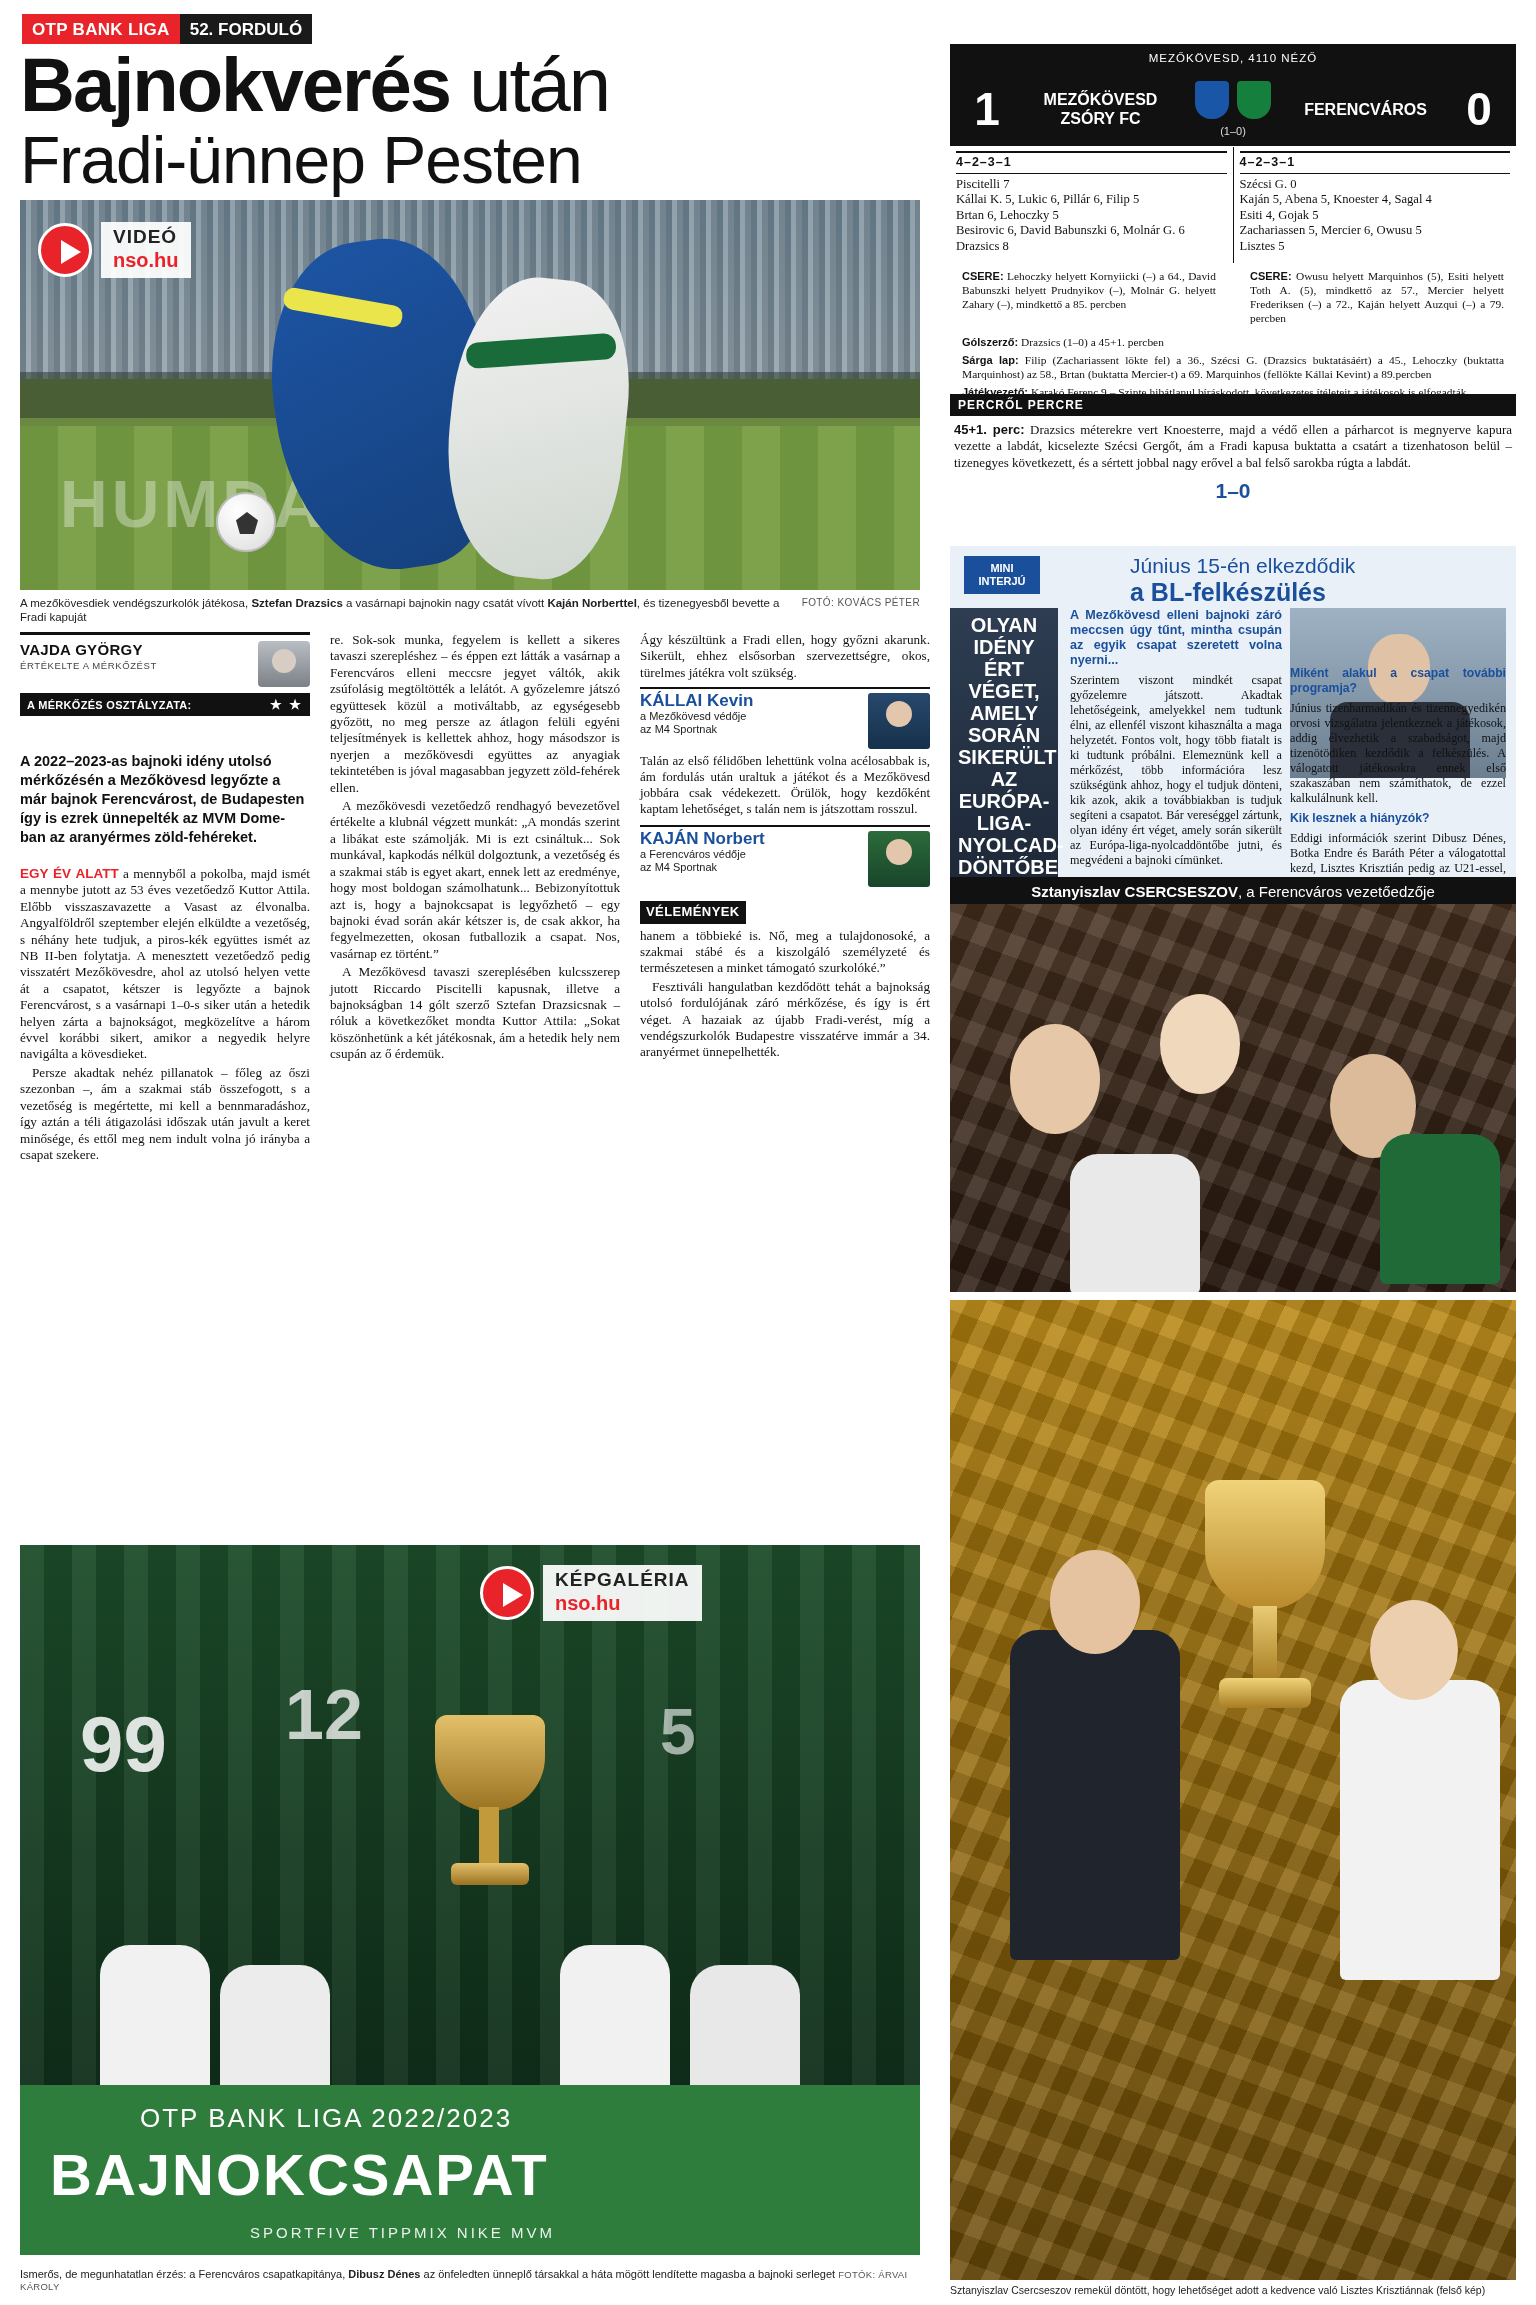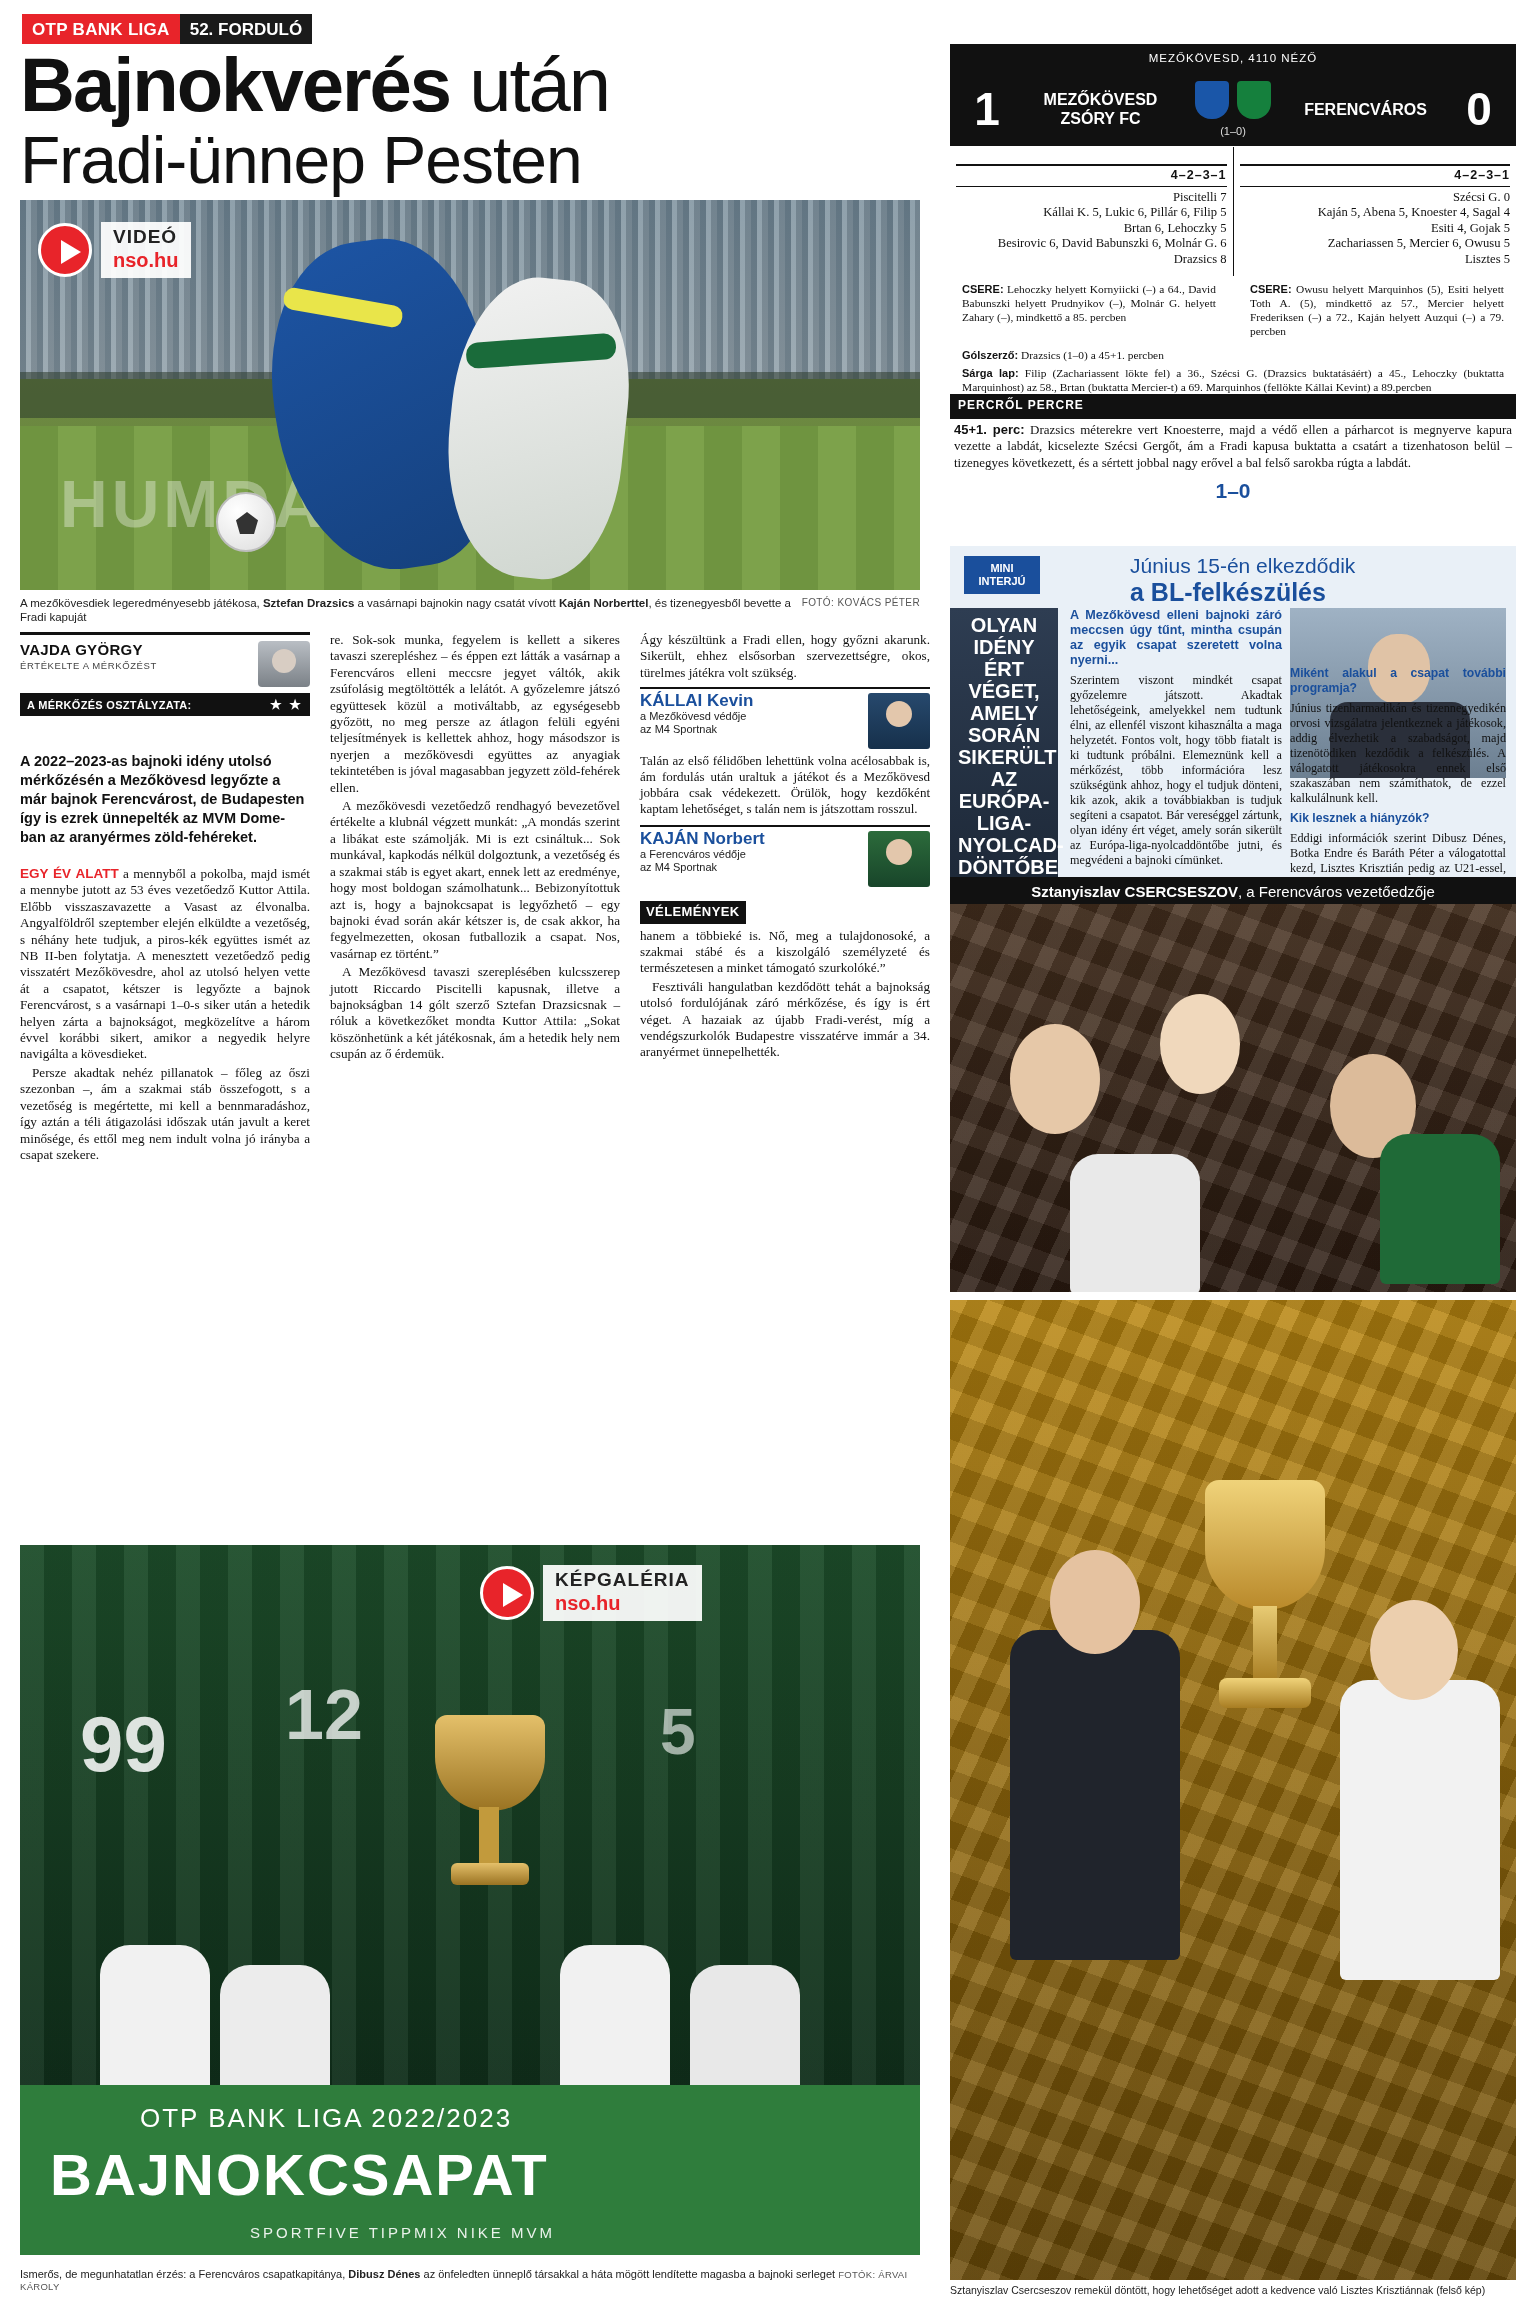--- a/index.html
+++ b/index.html
@@ -110,21 +110,21 @@
   .sc-main { background:#111; color:#fff; height:74px; display:flex; align-items:center; }
   .sc-num { width:74px; text-align:center; font-family:"Liberation Sans", sans-serif; font-size:46px; font-weight:bold;}
   .sc-team { flex:1; text-align:center; font-family:"Liberation Sans", sans-serif; font-weight:bold; font-size:16px; line-height:19px;}
   .sc-badges { width:112px; display:flex; align-items:center; justify-content:center; gap:6px; flex-direction:column;}
   .sc-badgerow { display:flex; gap:8px; }
   .badge { width:34px; height:38px; background:#e9e9e9; border-radius:4px 4px 16px 16px; position:relative; }
   .badge.fradi { background:#15803d; }
   .badge.mezo { background:#1a56a8; }
   .ht { font-family:"Liberation Sans", sans-serif; font-size:11px; color:#ddd; }
   .sc-form { display:flex; border-top:1px solid #fff; }
-  .sc-half { flex:1; text-align:right; padding:17px 6px 8px; font-size:12.6px; line-height:15.6px; }
+  .sc-half { flex:1; text-align:left; padding:4px 6px 8px; font-size:12.6px; line-height:15.6px; }
   .sc-half .f { font-family:"Liberation Sans", sans-serif; font-weight:bold; font-size:12.5px; letter-spacing:1px; border-top:2px solid #111; border-bottom:1px solid #111; padding:2px 0; margin-bottom:3px;}
   .sc-divider { width:1px; background:#111; }
   .sc-notes { font-size:11.4px; line-height:14px; padding:6px 4px 0; text-align:justify; }
   .sc-notes p { margin:0 8px 4px; }
   .sc-notes b { font-family:"Liberation Sans", sans-serif; font-size:11px; }
   .sc-rule { border-top:3px solid #111; margin-top:4px; }
 
   
   .ppp { position:absolute; left:950px; top:394px; width:566px; }
   .ppp-head { background:#111; color:#fff; font-family:"Liberation Sans", sans-serif; font-weight:bold;
@@ -235,21 +235,21 @@
   <div class="videobadge">
     <div class="play"></div>
     <div class="vb-txt">
       <div class="t1">VIDEÓ</div>
       <div class="t2">nso.hu</div>
     </div>
   </div>
 
   <div class="photo-caption">
     <span class="credit">FOTÓ: KOVÁCS PÉTER</span>
-    <span>A mezőkövesdiek legeredményesebb játékosa, </span><b>Sztefan Drazsics</b><span> a vasárnapi bajnokin nagy csatát vívott </span><b>Kaján Norberttel</b><span>, és tizenegyesből bevette a Fradi kapuját</span>
+    <span>A mezőkövesdiek vendégszurkolók játékosa, </span><b>Sztefan Drazsics</b><span> a vasárnapi bajnokin nagy csatát vívott </span><b>Kaján Norberttel</b><span>, és tizenegyesből bevette a Fradi kapuját</span>
   </div>
 
   <div class="authorbox">
     <div class="ab-inner">
       <div style="flex:1">
         <div class="ab-name">VAJDA GYÖRGY</div>
         <div class="ab-role">ÉRTÉKELTE A MÉRKŐZÉST</div>
       </div>
       <div class="ab-face"></div>
     </div>

